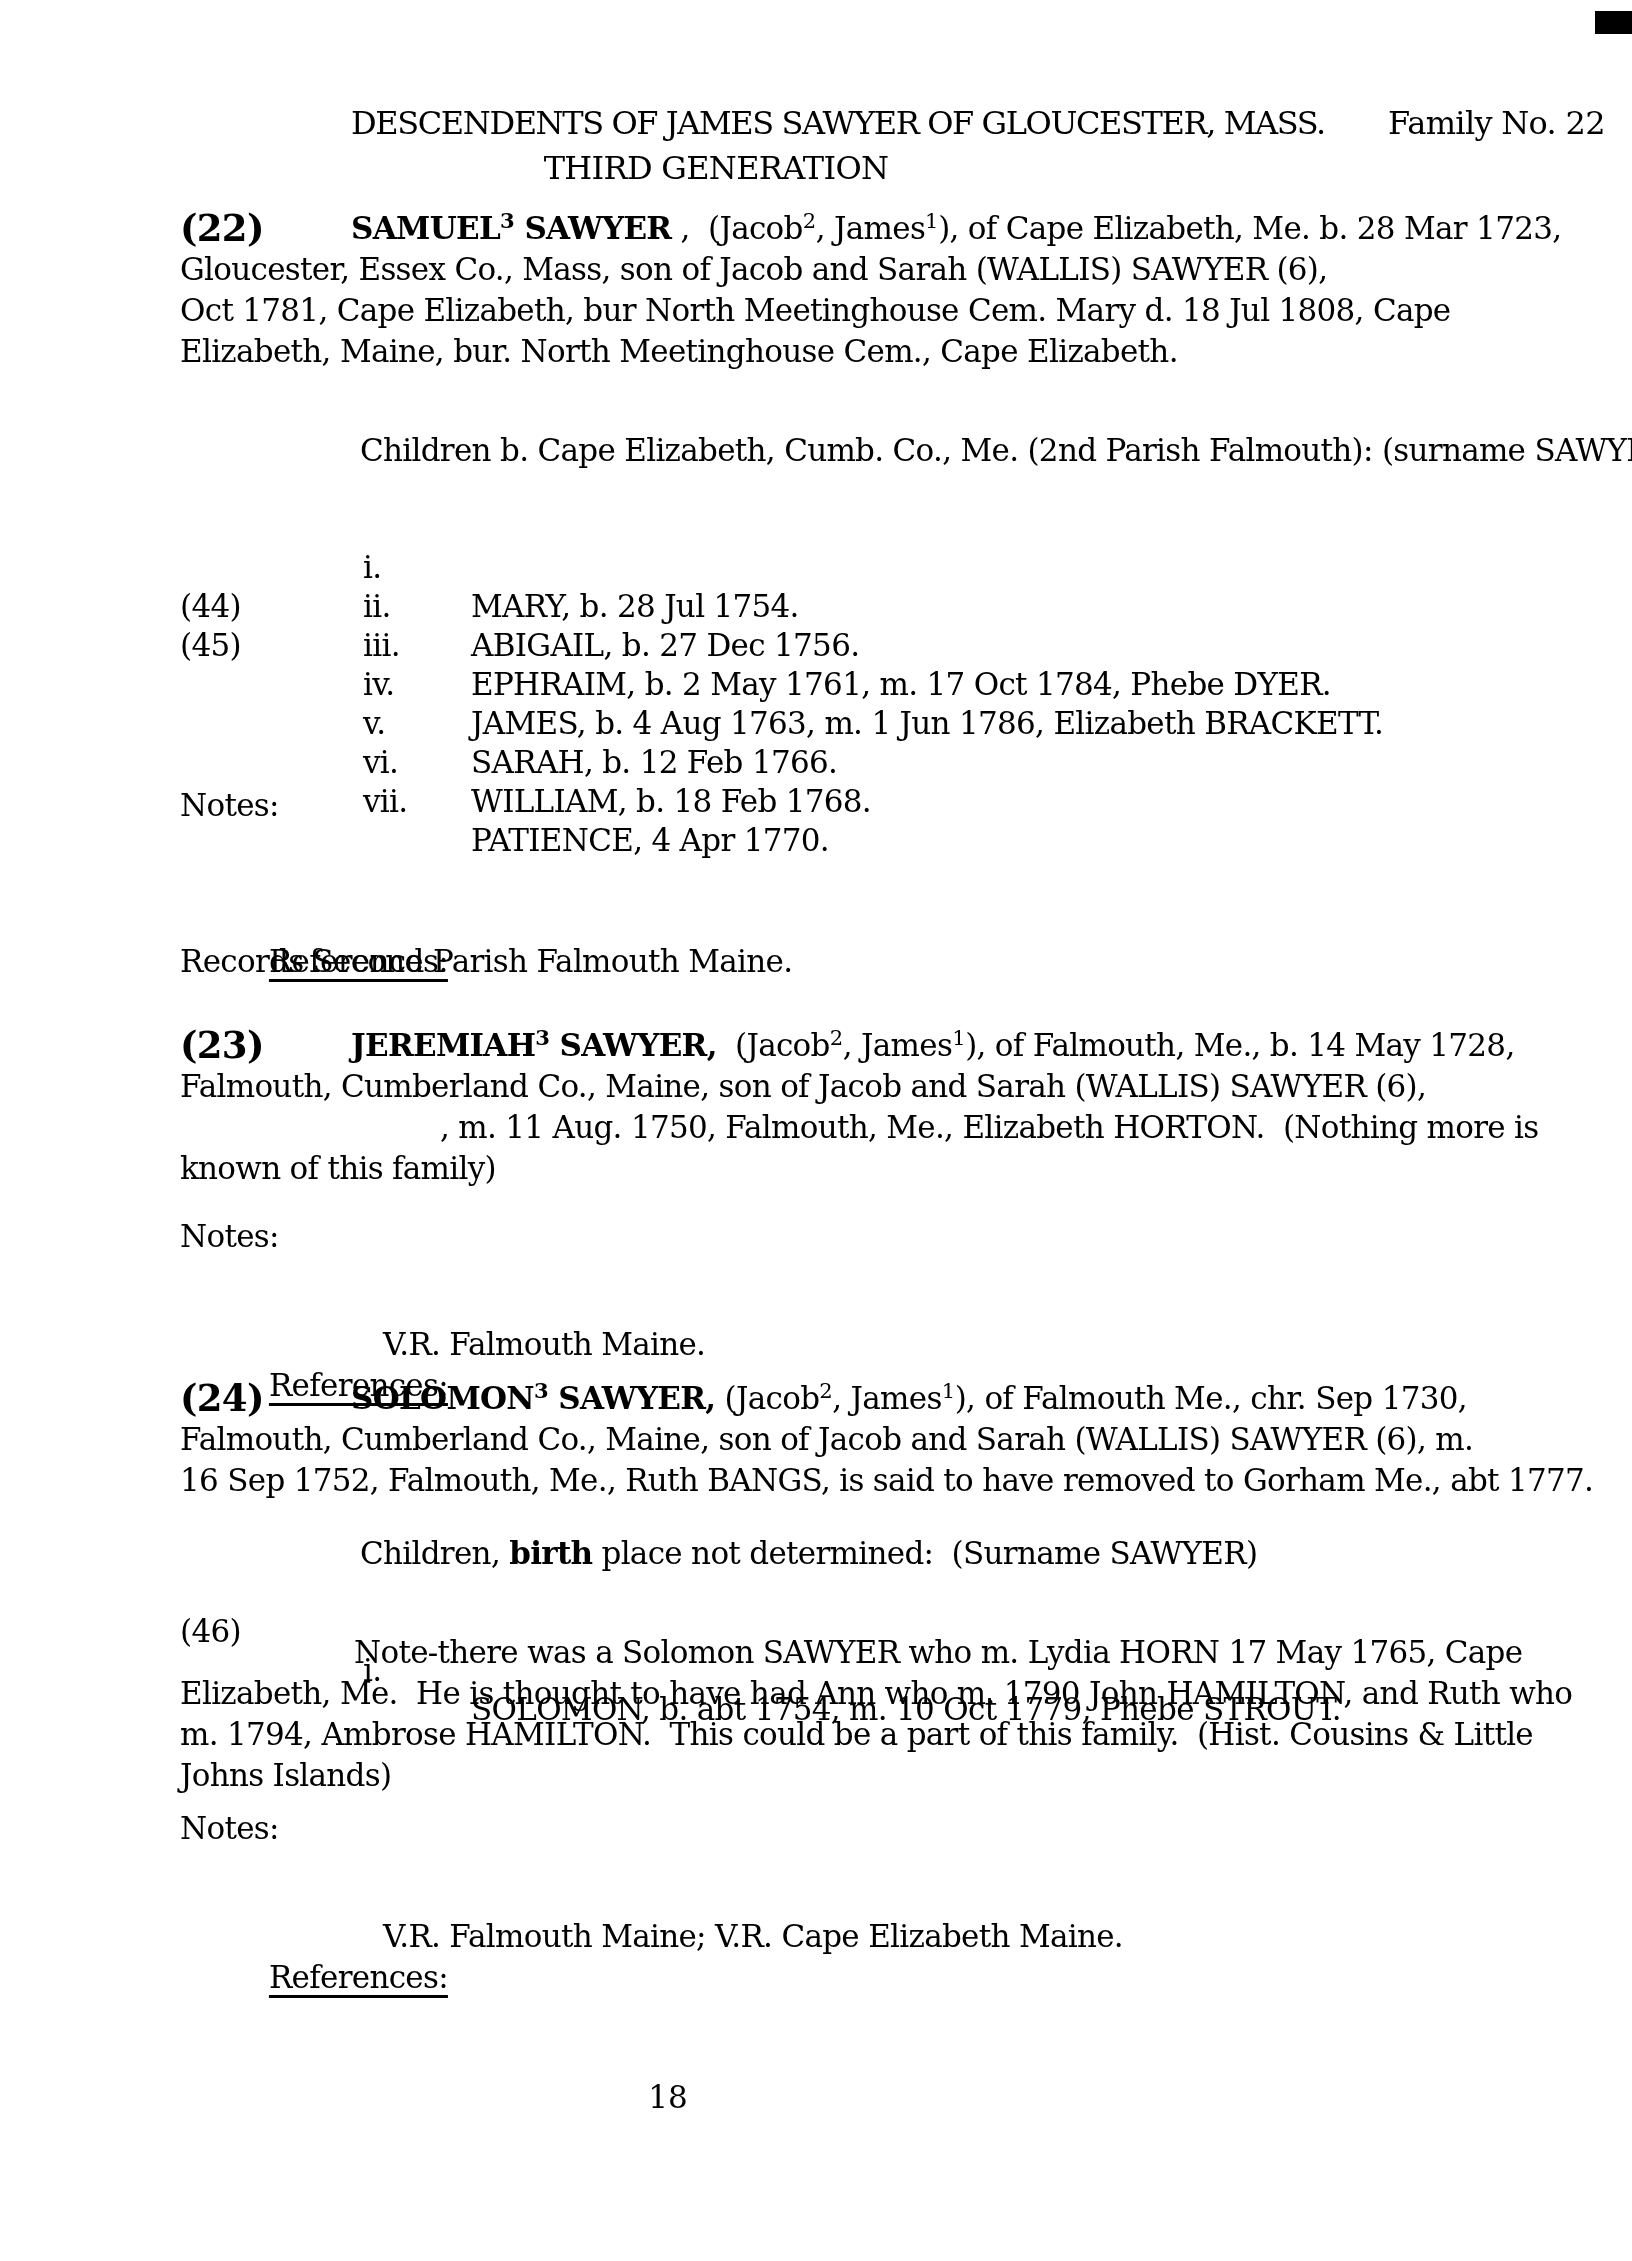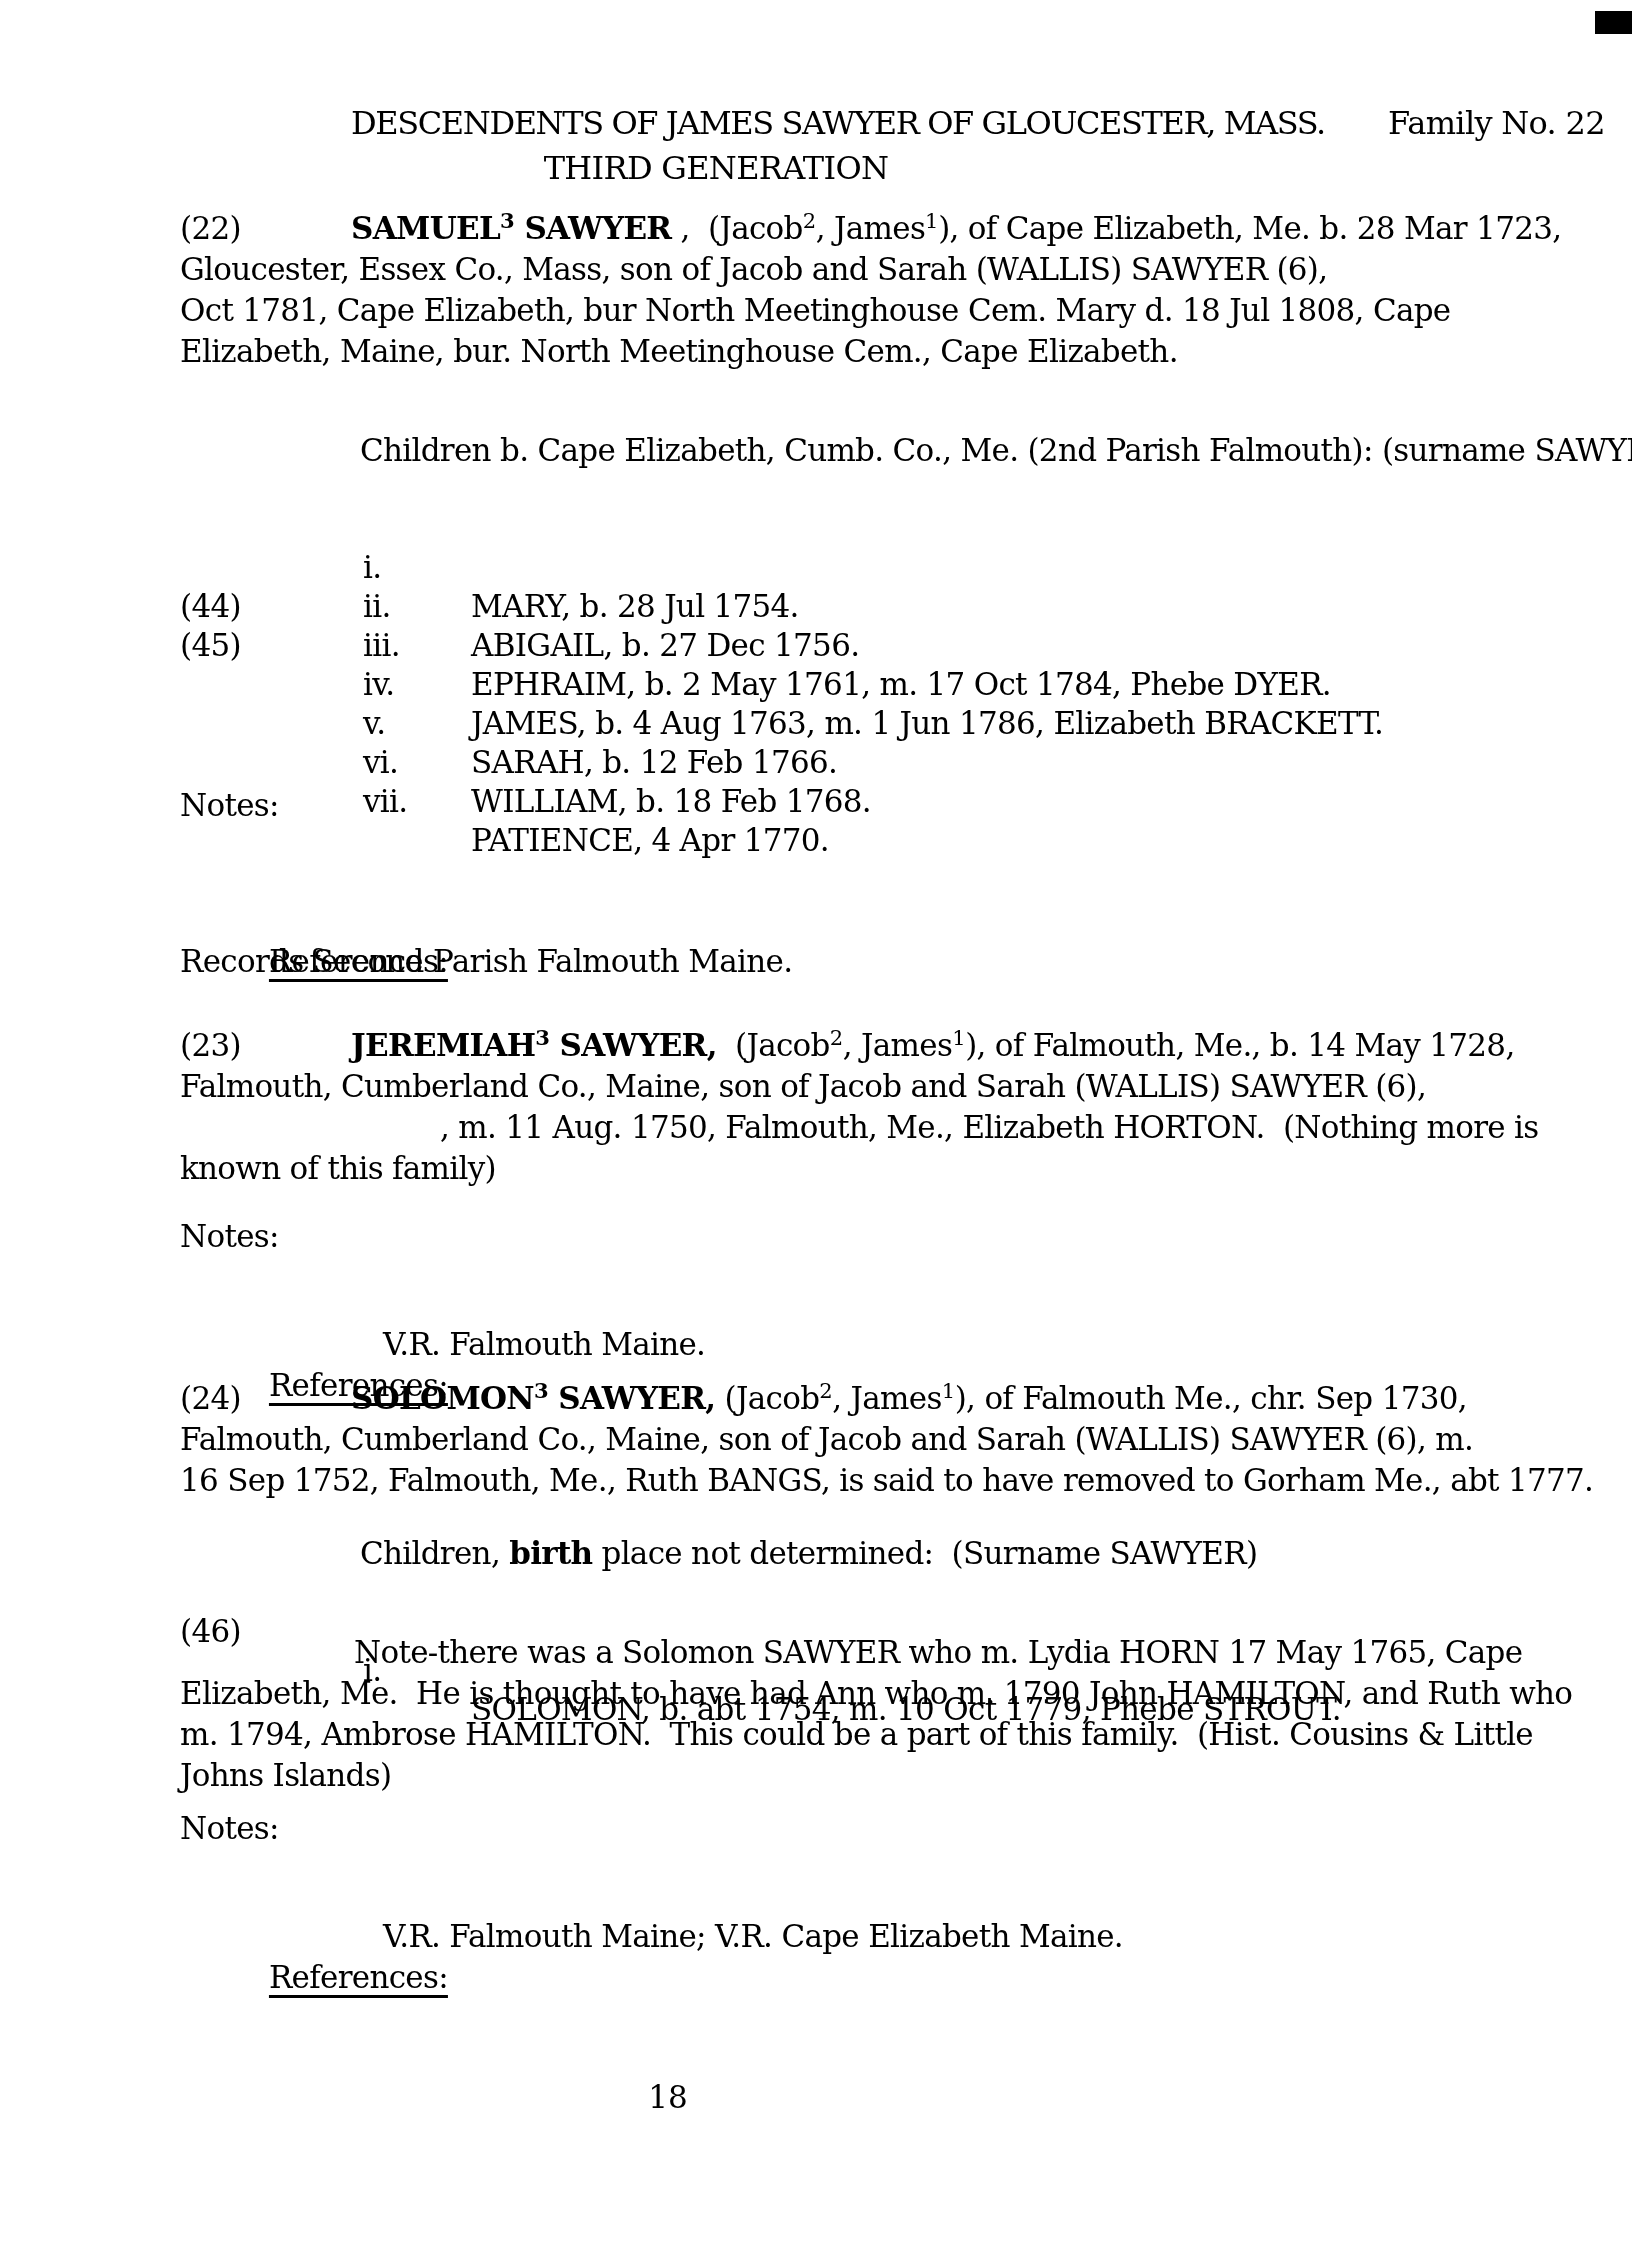--- a/index.html
+++ b/index.html
@@ -16,21 +16,21 @@
 
   .hdr-title   { position: absolute; top: 104px; left: 351px;  font-size: 32px; letter-spacing: -1.4px; white-space: pre; }
   .hdr-family  { position: absolute; top: 104px; left: 1388px; font-size: 32px; letter-spacing: -0.7px; white-space: pre; }
   .hdr-subtitle{ position: absolute; top: 149px; left: 0; width: 1432px; text-align: center; font-size: 32px; letter-spacing: -0.7px; }
 
   .line { white-space: pre; height: 41px; line-height: 41px; font-size: 31px; letter-spacing: -0.7px; }
 
   .entry { position: absolute; left: 180px; width: 1390px; }
   .entry .first    { padding-left: 171px; }
   .entry .indent-m { padding-left: 260px; }
-  .entry-num { position: absolute; left: 0; top: 0; font-weight: normal; font-size: 31px; line-height: 41px; letter-spacing: -0.7px; }
+  .entry-num { position: absolute; left: 0; top: 0; font-weight: bold; font-size: 37px; line-height: 41px; letter-spacing: -0.7px; }
 
   .b   { font-weight: bold; }
   .sup { font-size: 68%; position: relative; top: -0.5em; letter-spacing: -0.4px; }
 
   .children { position: absolute; left: 180px; width: 1390px; }
   .children-header { white-space: pre; height: 39px; line-height: 39px; font-size: 31px; letter-spacing: -0.7px; padding-left: 180px; }
   .child-row { position: relative; height: 39px; font-size: 31px; line-height: 39px; letter-spacing: -0.7px; white-space: pre; }
   .c-num   { position: absolute; left: 0; }
   .c-roman { position: absolute; left: 183px; }
   .c-text  { position: absolute; left: 291px; }

